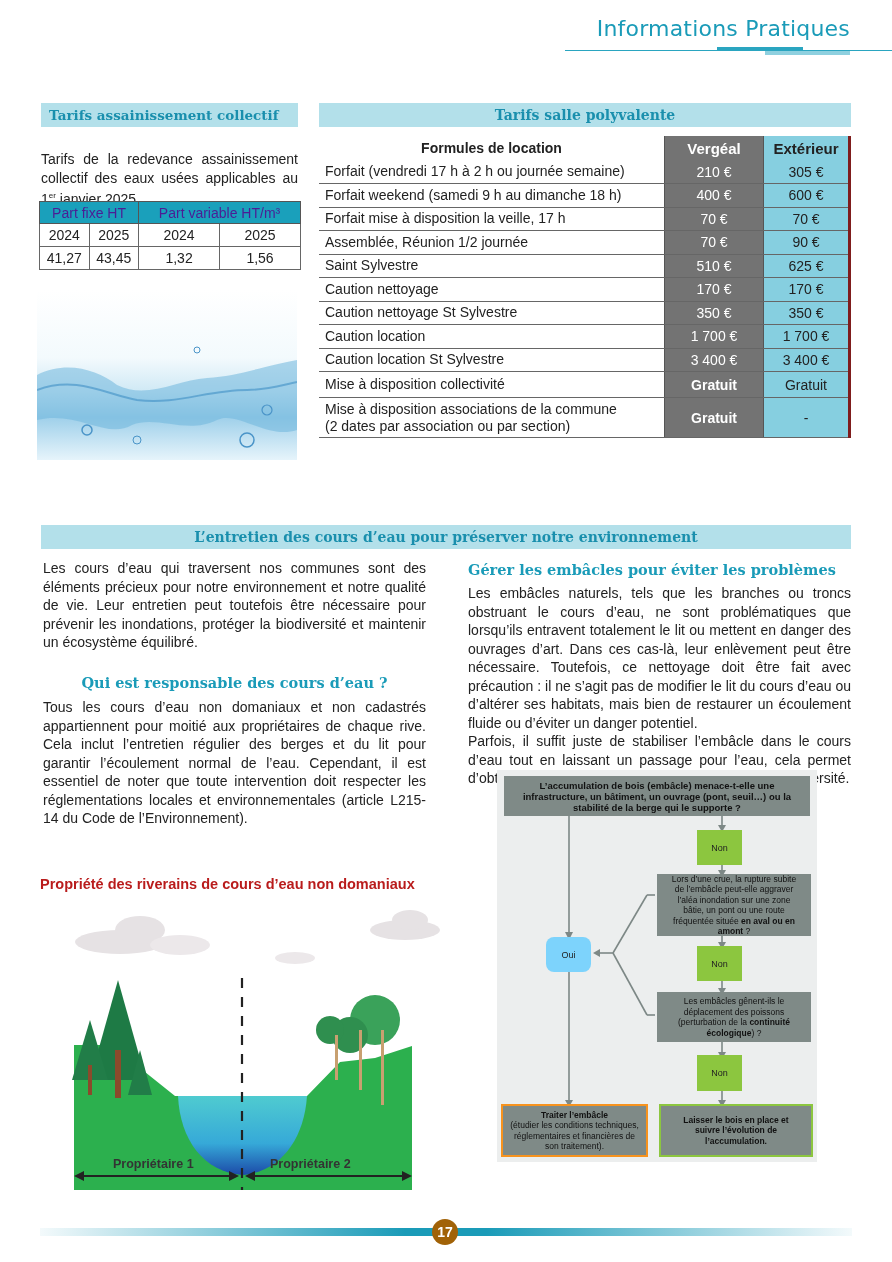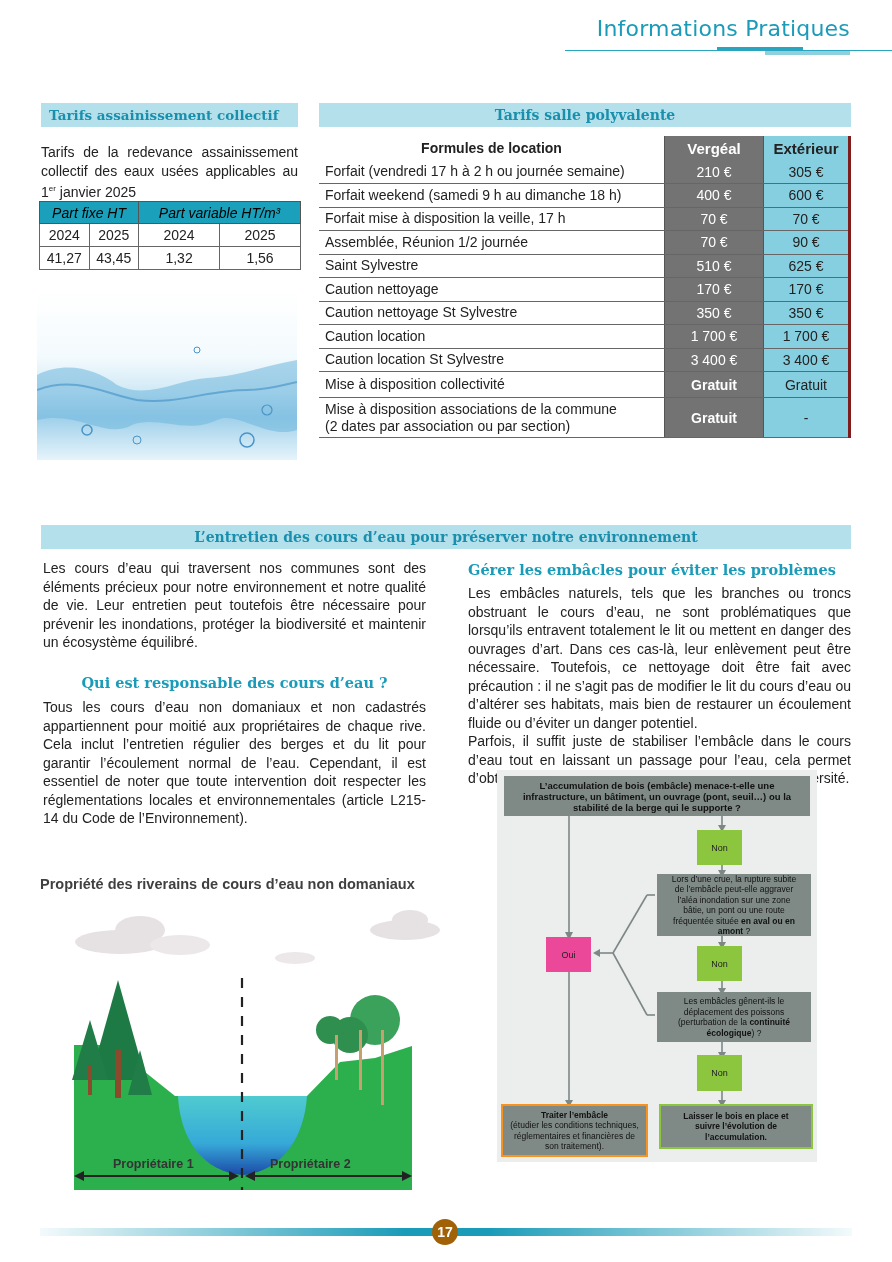--- a/index.html
+++ b/index.html
@@ -14,21 +14,21 @@
 
   .section-band { background: #b3e0ea; color: #1a8fad; font-family: "DejaVu Serif", serif; font-weight: bold; font-size: 14px; text-align: center; height: 24px; line-height: 24px; }
   .section-band.left { text-align: left; padding-left: 8px; font-size: 13.5px; }
 
   .para { font-size: 14px; line-height: 18.5px; text-align: justify; color: #222; }
   .para sup { font-size: 8px; }
 
   
   table { border-collapse: collapse; }
   .assain { width: 262px; font-size: 14px; }
-  .assain th { background: #1aa0bb; color: #000000; font-weight: normal; height: 22px; border: 1px solid #555; font-style: italic; }
+  .assain th { background: #1aa0bb; color: #4c1d95; font-weight: normal; height: 22px; border: 1px solid #555; }
   .assain td { text-align: center; height: 23px; border: 1px solid #666; }
 
   
   .salle { width: 532px; font-size: 14px; }
   .salle th { height: 24px; font-weight: bold; margin-top: 48px; }
   .salle td { height: 23.5px; border-bottom: 1px solid #666; }
   .salle td.lbl { padding-left: 6px; line-height: 17px; }
   .salle th.lbl { text-align: center; }
   .salle .v { background: #737373; color: #fff; text-align: center; width: 99px; border-left: 1px solid #555; border-right: 1px solid #555; }
   .salle th.v { font-weight: bold; font-size: 15px; }
@@ -39,37 +39,37 @@
 
   .sub-title { color: #1a9bb8; font-family: "DejaVu Serif", serif; font-weight: bold; font-size: 14.5px; }
 
   
   .water { position: absolute; left: 37px; top: 290px; width: 260px; height: 170px; background: linear-gradient(180deg,#ffffff 0%, #f3fafd 40%, #cfe9f5 60%, #9fd0ea 75%, #e6f4fb 100%); overflow: hidden; }
 
   
   .flow { position: absolute; left: 497px; top: 770px; width: 320px; height: 392px; background: #eceeee; font-family: "Liberation Sans", sans-serif; }
   .fbox { position: absolute; background: #7f8a87; color: #111; font-size: 8.5px; text-align: center; line-height: 10.5px; display: flex; align-items: center; justify-content: center; }
   .fgreen { position: absolute; background: #8cc63f; color: #222; font-size: 9px; display: flex; align-items: center; justify-content: center; }
-  .forange { position: absolute; background: #ec4899; color: #222; font-size: 9px; display: flex; align-items: center; justify-content: center; }
+  .forange { position: absolute; background: #7dd3fc; color: #222; font-size: 9px; display: flex; align-items: center; justify-content: center; border-radius: 8px; }
 
   
   .foot-bar { position: absolute; left: 40px; top: 1228px; width: 812px; height: 8px; background: linear-gradient(90deg, rgba(26,155,184,0.05), #1a9bb8 45%, #1a9bb8 55%, rgba(26,155,184,0.05)); }
   .page-num { position: absolute; left: 432px; top: 1219px; width: 26px; height: 26px; border-radius: 50%; background: #a16207; color: #fff; font-weight: bold; font-size: 14px; text-align: center; line-height: 26px; }
 </style>
 </head>
 <body>
 
 <div class="hdr-title">Informations Pratiques</div>
 <div class="hdr-line"></div>
 <div class="hdr-bar1"></div>
 <div class="hdr-bar2"></div>
 
 <div class="abs" style="left:41px; top:103px; width:257px;">
   <div class="section-band left">Tarifs assainissement collectif</div>
-  <p class="para" style="margin-top:16px;"><span>Tarifs de la redevance assainissement collectif des eaux usées applicables au 1</span><sup>er</sup><span> janvier 2025</span></p>
+  <p class="para" style="margin-top:23px;"><span>Tarifs de la redevance assainissement collectif des eaux usées applicables au 1</span><sup>er</sup><span> janvier 2025</span></p>
 </div>
 <table class="assain abs" style="left:39px; top:201px;">
   <tbody>
       <tr>
     <th colspan="2">Part fixe HT</th>
     <th colspan="2">Part variable HT/m³</th>
   </tr>
   <tr>
     <td>2024</td>
     <td>2025</td>
@@ -166,21 +166,21 @@
 <div class="section-band abs" style="left:41px; top:525px; width:810px;">L’entretien des cours d’eau pour préserver notre environnement</div>
 
 <p class="para abs" style="left:43px; top:559px; width:383px;">Les cours d’eau qui traversent nos communes sont des éléments précieux pour notre environnement et notre qualité de vie. Leur entretien peut toutefois être nécessaire pour prévenir les inondations, protéger la biodiversité et maintenir un écosystème équilibré.</p>
 <div class="sub-title abs" style="left:43px; top:674px; width:383px; text-align:center;">Qui est responsable des cours d’eau ?</div>
 <p class="para abs" style="left:43px; top:698px; width:383px;">Tous les cours d’eau non domaniaux  et non cadastrés appartiennent pour moitié aux propriétaires de chaque rive. Cela inclut l’entretien régulier des berges et du lit pour garantir l’écoulement normal de l’eau. Cependant, il est essentiel de noter que toute intervention doit respecter les réglementations locales et environnementales (article L215-14 du Code de l’Environnement).</p>
 
 <div class="sub-title abs" style="left:468px; top:561px; width:383px;">Gérer les embâcles pour éviter les problèmes</div>
 <p class="para abs" style="left:468px; top:584px; width:383px;">Les embâcles naturels, tels que les branches ou troncs obstruant le cours d’eau, ne sont problématiques que lorsqu’ils entravent totalement le lit ou mettent en danger des ouvrages d’art. Dans ces cas-là, leur enlèvement peut être nécessaire. Toutefois, ce nettoyage doit être fait avec précaution : il ne s’agit pas de modifier le lit du cours d’eau ou d’altérer ses habitats, mais bien de restaurer un écoulement fluide ou d’éviter un danger potentiel.</p>
 <p class="para abs" style="left:468px; top:732px; width:383px;">Parfois, il suffit juste de stabiliser l’embâcle dans le cours d’eau tout en laissant un passage pour l’eau, cela permet d’obtenir de nouveaux habitats favorisant ainsi la biodiversité.</p>
 
-<div class="abs" style="left:40px; top:876px; font-size:14.5px; font-weight:bold; color:#404040;">Propriété des riverains de cours d’eau non domaniaux</div>
+<div class="abs" style="left:40px; top:876px; font-size:14.5px; font-weight:bold; color:#b91c1c;">Propriété des riverains de cours d’eau non domaniaux</div>
 <svg class="abs" style="left:30px; top:900px;" width="440" height="290" viewBox="0 0 440 290">
   <defs>
     <linearGradient id="wg" x1="0" y1="0" x2="0" y2="1">
       <stop offset="0" stop-color="#4fcbd0"></stop>
       <stop offset="0.6" stop-color="#36a9d8"></stop>
       <stop offset="1" stop-color="#1c4aa8"></stop>
     </linearGradient>
   </defs>
 
   <ellipse cx="90" cy="42" rx="45" ry="12" fill="#e6e2e4"></ellipse>
@@ -260,19 +260,19 @@
   <div class="forange" style="left:49px; top:167px; width:45px; height:35px;">Oui</div>
   <div class="fgreen" style="left:200px; top:176px; width:45px; height:35px;">Non</div>
   <div class="fbox" style="left:160px; top:222px; width:154px; height:50px; padding:0 4px;">
       <span><span>Les embâcles gênent-ils le déplacement des poissons (perturbation de la </span><b>continuité écologique</b><span>) ?</span></span>
     </div>
   <div class="fgreen" style="left:200px; top:285px; width:45px; height:36px;">Non</div>
   <div class="fbox" style="left:4px; top:334px; width:147px; height:53px; border:2px solid #f7931e; flex-direction:column; padding:0 3px;">
     <b>Traiter l’embâcle</b>
     <span>(étudier les conditions techniques, réglementaires et financières de son traitement).</span>
   </div>
-  <div class="fbox" style="left:162px; top:334px; width:154px; height:45px; border:2px solid #8cc63f; font-weight:bold; padding:16px 18px;">
+  <div class="fbox" style="left:162px; top:334px; width:154px; height:53px; border:2px solid #8cc63f; font-weight:bold; padding:16px 18px;">
       <span>Laisser le bois en place et suivre l’évolution de l’accumulation.</span>
     </div>
 </div>
 
 <div class="foot-bar"></div>
 <div class="page-num">17</div>
 
 </body></html>

